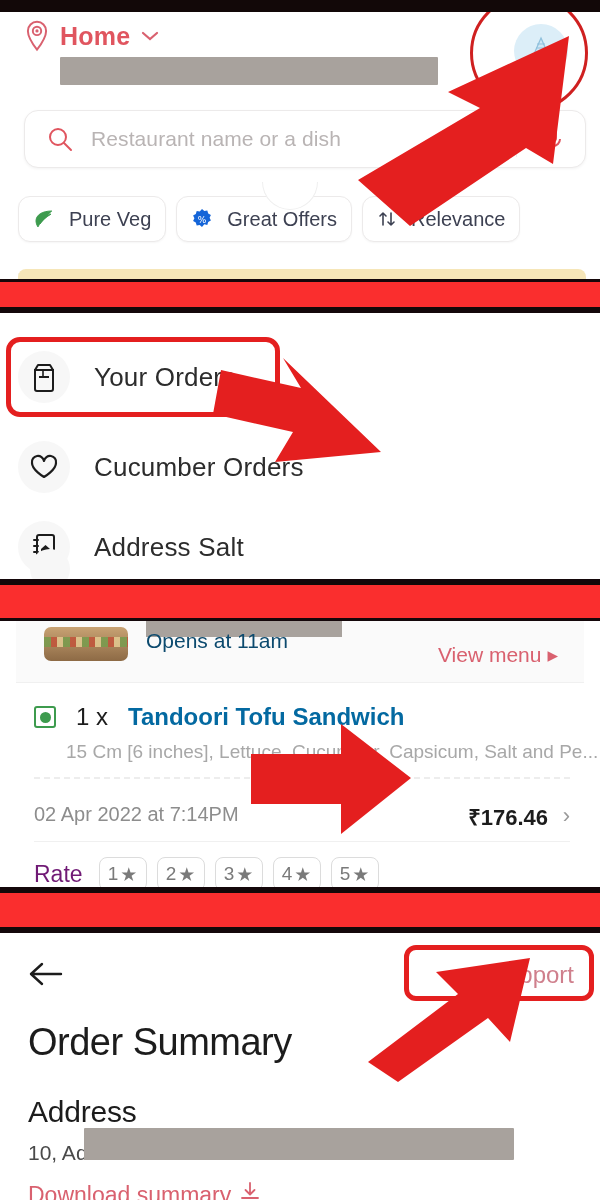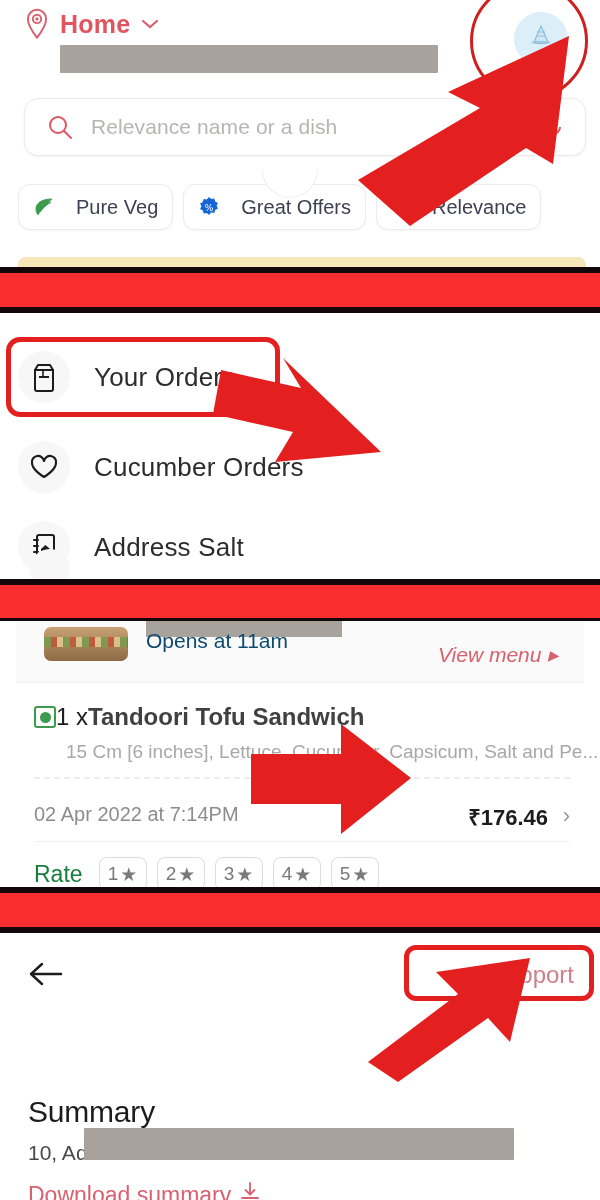--- a/index.html
+++ b/index.html
@@ -20,21 +20,21 @@
     background: #fa2e2e;
   }
   
   .panel {
     position: absolute; left: 0; width: 600px;
     background: #ffffff;
     overflow: hidden;
   }
 
   
-  #panel1 { top: 0; height: 270px; border-bottom: 3px solid #14070a; }
+  #panel1 { top: 12px; height: 270px; border-bottom: 3px solid #14070a; }
   .p1-body { position: absolute; left: 4px; right: 4px; top: 0; bottom: 0; background:#fff; }
 
   .loc-row { position: absolute; left: 18px; top: 8px; display: flex; align-items: center; gap: 8px; }
   .pin-icon { width: 30px; height: 32px; display:block; }
   .loc-label {
     font-size: 25px; font-weight: 700; color: #e0555f; letter-spacing: .2px;
   }
   .chev-down { width: 20px; height: 12px; display:block; margin-left: 2px; }
   .redact {
     position: absolute; background: #a8a29d; border-radius: 1px;
@@ -50,21 +50,21 @@
   .search-icon { width: 26px; height: 26px; margin-left: 22px; display:block; }
   .search-ph {
     margin-left: 18px; font-size: 21px; color: #b9b4b4; letter-spacing: .1px; white-space: nowrap;
   }
   .mic-sep { position:absolute; right: 68px; top: 12px; width: 1px; height: 34px; background: #eee; }
   .mic-icon { position: absolute; right: 22px; top: 15px; width: 20px; height: 28px; display:block; }
 
   .chips { position: absolute; left: 14px; top: 184px; display: flex; gap: 10px; align-items: center;}
   .chip {
     height: 46px; border: 1px solid #eceaea; border-radius: 12px; background: #fff;
-    display: flex; align-items: center; gap: 21px; padding: 0 14px;
+    display: flex; align-items: center; gap: 14px; padding: 0 14px;
     font-size: 20px; color: #3d4152; white-space: nowrap;
     box-shadow: 0 1px 2px rgba(0,0,0,.04);
   }
   .chip .glyph { display: flex; }
   .notch {
     position: absolute; left: 258px; top: 170px; width: 56px; height: 28px;
     background: #fff; border: 1px solid #efefef; border-top: none;
     border-radius: 0 0 30px 30px; z-index: 3;
   }
   .p1-strip {
@@ -113,38 +113,38 @@
     background: linear-gradient(#c8a273, #8d6a45);
     overflow:hidden;
   }
   .rest-thumb::after{
     content:""; position:absolute; left:0; right:0; top: 10px; height: 10px;
     background: repeating-linear-gradient(90deg,#7a9b4e 0 7px,#c0563c 7px 13px,#e0c68e 13px 19px);
     opacity:.9;
   }
   .redact-title { position:absolute; left: 130px; top: 0px; width: 196px; height: 16px; background:#a8a29d;}
   .opens { position:absolute; left: 130px; top: 8px; font-size: 21px; color: #0c4a6e; }
-  .viewmenu { position:absolute; right: 26px; top: 22px; font-size: 21px; color: #d9616f; display:flex; align-items:center; gap:6px;font-style:italic;}
-
-  .item-row { position: absolute; left: 30px; top: 82px; display:flex; align-items:center; gap: 0;}
+  .viewmenu { position:absolute; right: 26px; top: 22px; font-size: 21px; color: #d9616f; display:flex; align-items:center; gap:6px;}
+
+  .item-row { position: absolute; left: 30px; top: 82px; display:flex; align-items:center; gap: 20px;}
   .veg-mark {
     width: 22px; height: 22px; border: 2px solid #3d9b4e; border-radius: 3px;
     display:flex; align-items:center; justify-content:center;
   }
   .veg-dot { width: 11px; height: 11px; border-radius: 50%; background: #3d9b4e; }
   .item-qty { font-size: 24px; color: #1c1c1c; }
-  .item-name { font-size: 24px; color: #404040; font-weight: 700; }
+  .item-name { font-size: 24px; color: #0369a1; font-weight: 700; }
   .item-desc { position:absolute; left: 62px; top: 120px; font-size: 19px; color: #a8a8a8; white-space: nowrap;}
   .dashed { position:absolute; left: 30px; right: 26px; top: 156px; border-top: 2px dashed #ededed;}
   .order-date { position:absolute; left: 30px; top: 182px; font-size: 20px; color: #8d8d8d; }
   .order-price { position:absolute; right: 48px; top: 180px; font-size: 22px; color: #1c1c1c; font-weight: 700;}
   .price-chev { position:absolute; right: 26px; top: 182px; color:#9a9a9a; font-size: 22px;}
   .solid-hr { position:absolute; left: 30px; right: 26px; top: 220px; border-top: 1px solid #f0f0f0;}
   .rate-row { position:absolute; left: 30px; top: 236px; display:flex; align-items:center; gap: 10px;}
-  .rate-label { font-size: 23px; color: #15803d; margin-right: 6px;}
+  .rate-label { font-size: 23px; color: #701a75; margin-right: 6px;}
   .star-btn {
     min-width: 48px; height: 34px; border: 1px solid #dcdcdc; border-radius: 8px;
     display:flex; align-items:center; justify-content:center; gap: 2px;
     font-size: 19px; color: #7a7a7a; background:#fff; padding: 0 6px;
   }
 
   
   #panel4 { top: 930px; height: 270px; border-top: 3px solid #14070a; }
   .p4-body { position:absolute; left: 4px; right: 4px; top:0; bottom:0; background:#fff;}
   .back-arrow { position:absolute; left: 24px; top: 28px; width: 36px; height: 26px; display:block;}
@@ -192,21 +192,21 @@
 
       <div class="redact" id="p1-redact"></div>
 
       <div class="searchbar">
         <span>
           <svg class="search-icon" viewBox="0 0 26 26">
               <circle cx="11" cy="11" r="8" fill="none" stroke="#e0555f" stroke-width="2"></circle>
               <path d="M17 17l7 7" stroke="#e0555f" stroke-width="2" stroke-linecap="round"></path>
             </svg>
         </span>
-        <span class="search-ph">Relevance name or a dish</span>
+        <span class="search-ph">Restaurant name or a dish</span>
         <div class="mic-sep"></div>
         <span>
           <svg class="mic-icon" viewBox="0 0 20 28">
               <rect x="6" y="2" width="8" height="14" rx="4" fill="#e0555f"></rect>
               <path d="M3 13a7 7 0 0 0 14 0" fill="none" stroke="#e0555f" stroke-width="2"></path>
               <path d="M10 20v5" stroke="#e0555f" stroke-width="2"></path>
             </svg>
         </span>
       </div>
 
@@ -355,21 +355,22 @@
   <div class="panel" id="panel4">
     <div class="p4-body">
 
       <span>
         <svg class="back-arrow" viewBox="0 0 36 26">
             <path d="M14 3L3 13l11 10M3 13h30" fill="none" stroke="#1c1c1c" stroke-width="2.4" stroke-linecap="round" stroke-linejoin="round"></path>
           </svg>
       </span>
       <div class="support-txt">Support</div>
 
-      <div class="rest-name">Summary</div>
+      <div class="os-title">Order Summary</div>
+      <div class="rest-name">Address</div>
 
       <div class="addr-line">
         <span>10, Ad</span><span style="padding-left:400px">d</span>
       </div>
       <div class="redact" id="p4-redact"></div>
 
       <div class="dl-summary">
         <span>Download summary</span>
         <span>
           <svg width="22" height="22" viewBox="0 0 22 22">

